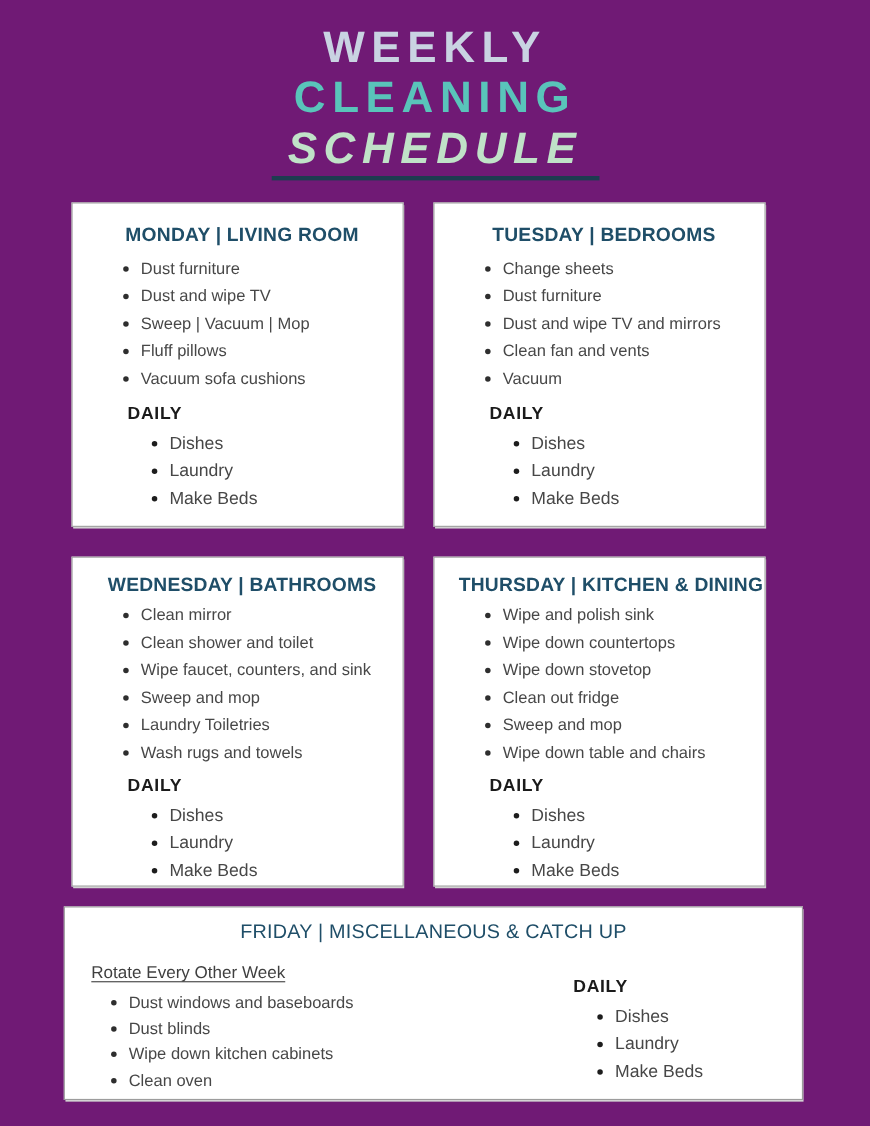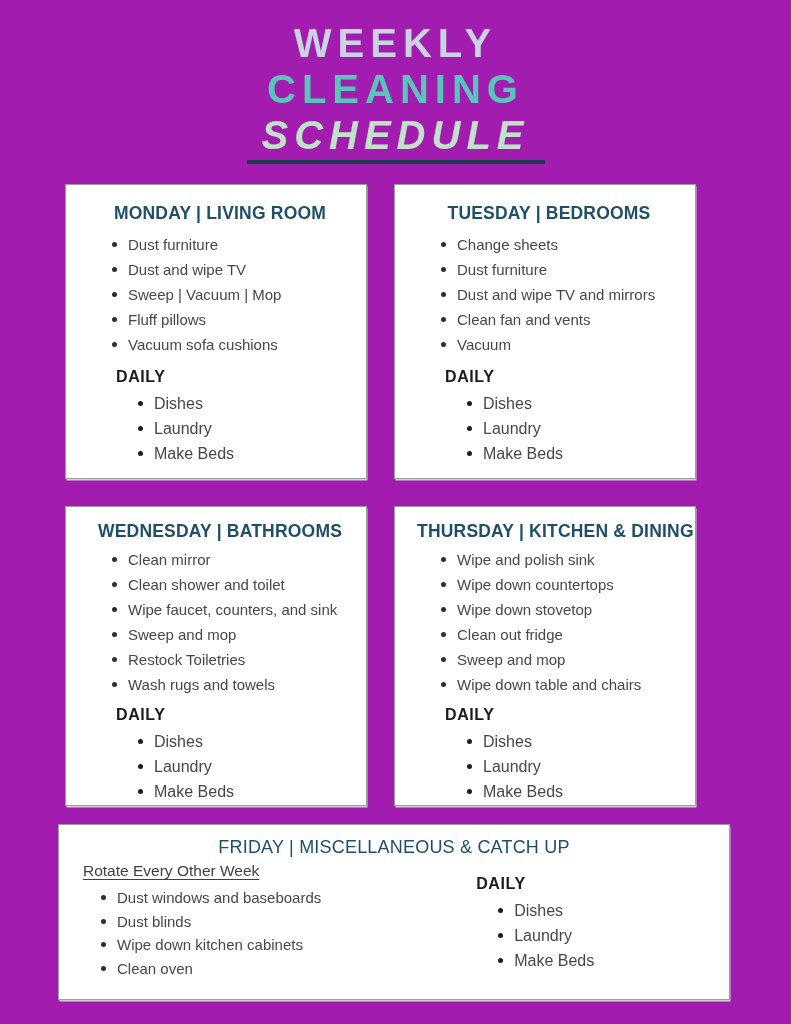--- a/index.html
+++ b/index.html
@@ -2,21 +2,21 @@
 <html><head>
 <meta charset="utf-8">
 <style>
   * { margin: 0; padding: 0; box-sizing: border-box; }
   html, body { background: #ffffff; }
   .page {
     position: relative;
     width: 791px;
     height: 1024px;
     margin: 0 auto;
-    background: #a21caf;
+    background: #701a75;
     font-family: "Liberation Sans", sans-serif;
     overflow: hidden;
   }
 
   
   .title-block { text-align: center; padding-top: 20px; }
   .title-line {
     font-weight: bold;
     font-size: 40px;
     line-height: 46px;
@@ -124,21 +124,21 @@
     background: #ffffff;
     padding: 12px 24px 0 24px;
   }
   .friday-header {
     text-align: center;
     color: #1f4e68;
     font-size: 18px;
     font-weight: 400;
     letter-spacing: 0.2px;
   }
-  .friday-cols { display: flex; margin-top: 2px; }
+  .friday-cols { display: flex; margin-top: 16px; gap: 45px; }
   .friday-left { width: 60%; }
   .friday-right { flex: 1; padding-left: 20px; margin-top: 12px; }
   .rotate-label {
     color: #3f3f3f;
     font-size: 15.5px;
     line-height: 22px;
     text-decoration: underline;
     text-underline-offset: 3px;
   }
   .friday-left ul.tasks { margin-top: 4px; padding-left: 18px; }
@@ -197,21 +197,21 @@
       </div>
     </section>
 
     <section class="day-box r2">
       <h2 class="day-header">WEDNESDAY | BATHROOMS</h2>
       <ul class="tasks">
           <li>Clean mirror</li>
           <li>Clean shower and toilet</li>
           <li>Wipe faucet, counters, and sink</li>
           <li>Sweep and mop</li>
-          <li>Restock Toiletries</li>
+          <li>Laundry Toiletries</li>
           <li>Wash rugs and towels</li>
         </ul>
       <div class="daily-section">
         <div class="daily-label">DAILY</div>
         <ul class="daily-tasks">
             <li>Dishes</li>
             <li>Laundry</li>
             <li>Make Beds</li>
           </ul>
       </div>

